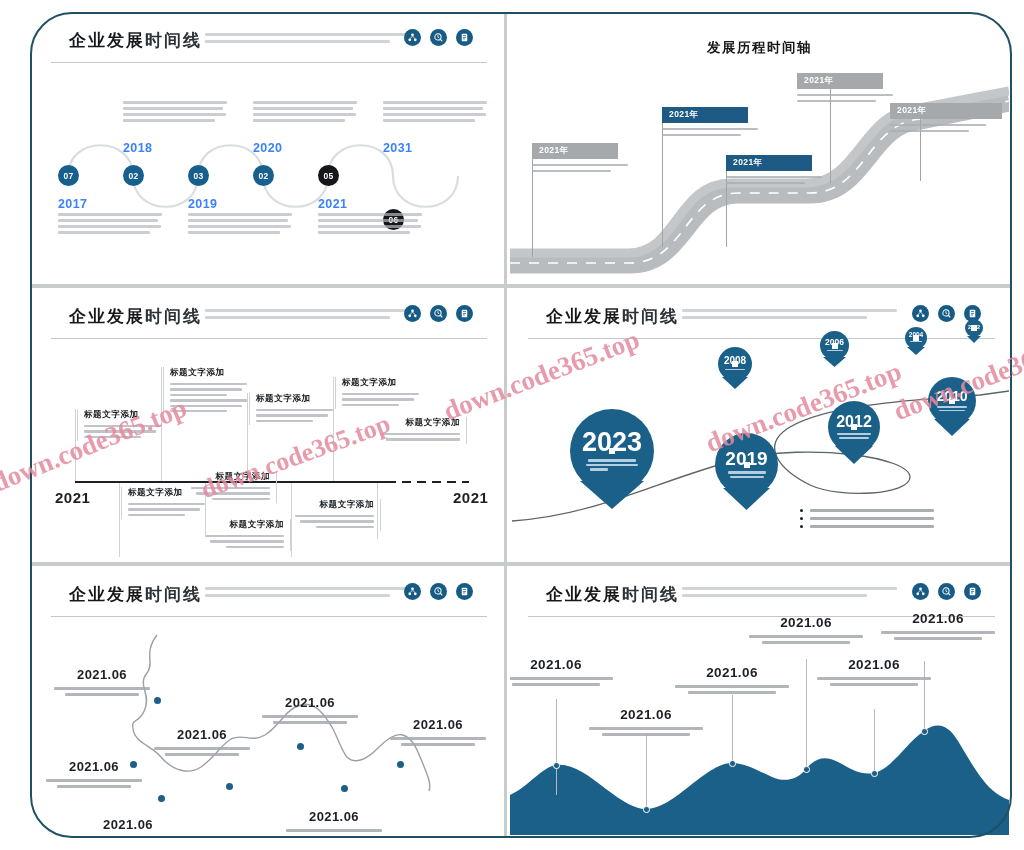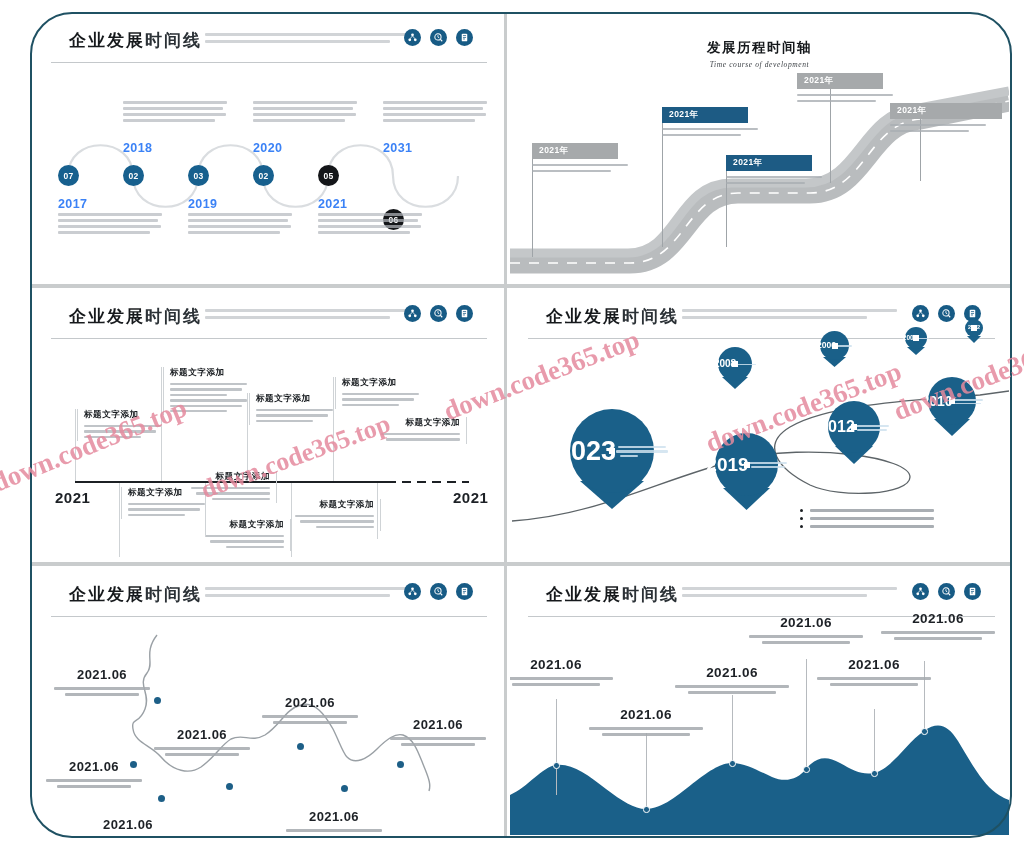--- a/index.html
+++ b/index.html
@@ -82,21 +82,21 @@
   .ml-box { position:absolute; width:84px; padding-left:6px; border-left:1px solid #cfd3d6; }
   .ml-box.r { border-left:none; border-right:1px solid #cfd3d6; padding-left:0; padding-right:6px; text-align:right; }
   .ml-box .hd { font-size:8.6px; font-weight:bold; color:#1b1f23; letter-spacing:.5px; margin-bottom:4px; white-space:nowrap;}
   .ml-box .ln { height:2.4px; margin-bottom:3px; background:#b0b5ba; border-radius:1px; opacity:.8;}
   .ml-box .ln.a{width:100%} .ml-box .ln.b{width:94%} .ml-box .ln.c{width:74%}
   .ml-tick { position:absolute; width:1px; background:#cfd3d6; }
 
   
   .pin { position:absolute; color:#fff; text-align:center; }
   .pin .head { position:relative; background:#1a6089; border-radius:50%;
-               display:flex; align-items:center; justify-content:center; }
+               display:flex; flex-direction:column; align-items:center; justify-content:center; }
   .pin .head:after { content:""; position:absolute; left:50%; transform:translateX(-50%);
                      width:0; height:0; border-style:solid; }
   .pin .yr { font-weight:bold; line-height:1; }
   .pin .tx { margin-top:3px; }
   .pin .tx .ln { background:#cfe2ee; border-radius:1px; margin:0 auto 2px; opacity:.85; }
   .bullets { position:absolute; }
   .bullets .row { display:flex; align-items:center; margin-bottom:5px; }
   .bullets .dot { width:3px; height:3px; border-radius:50%; background:#1b1f23; margin-right:7px; flex:none;}
   .bullets .ln { height:3px; width:124px; background:#9aa0a6; border-radius:1px; opacity:.85;}
 
@@ -224,21 +224,20 @@
           <div class="ln w2"></div>
           <div class="ln w3"></div>
           <div class="ln w4"></div>
         </div>
     </div>
   </div>
 
   <div class="panel p-tr">
     <div class="road-title">
       <div class="cn">发展历程时间轴</div>
-      <div class="en">Time course of development</div>
     </div>
 
     <svg width="499" height="266" style="position:absolute;left:0;top:0">
       <path d="M0 248 L120 248 C175 248,175 178,228 178 L300 178 C355 178,358 108,410 104 L499 86" fill="none" stroke="#b9bcbe" stroke-width="21" stroke-linecap="butt"></path>
       <path d="M0 248 L120 248 C175 248,175 178,228 178 L300 178 C355 178,358 108,410 104 L499 86" fill="none" stroke="#ffffff" stroke-width="1.6" stroke-dasharray="10 9"></path>
       <path d="M0 238 L118 238 C168 238,166 168,222 168 L296 168 C348 168,352 98,404 94 L499 76" fill="none" stroke="#c4c7c9" stroke-width="9"></path>
     </svg>
 
     <div class="rd-stem" style="left:22px;  top:142px; height:100px;"></div>
     <div class="rd-stem" style="left:152px; top:106px; height:126px;"></div>

